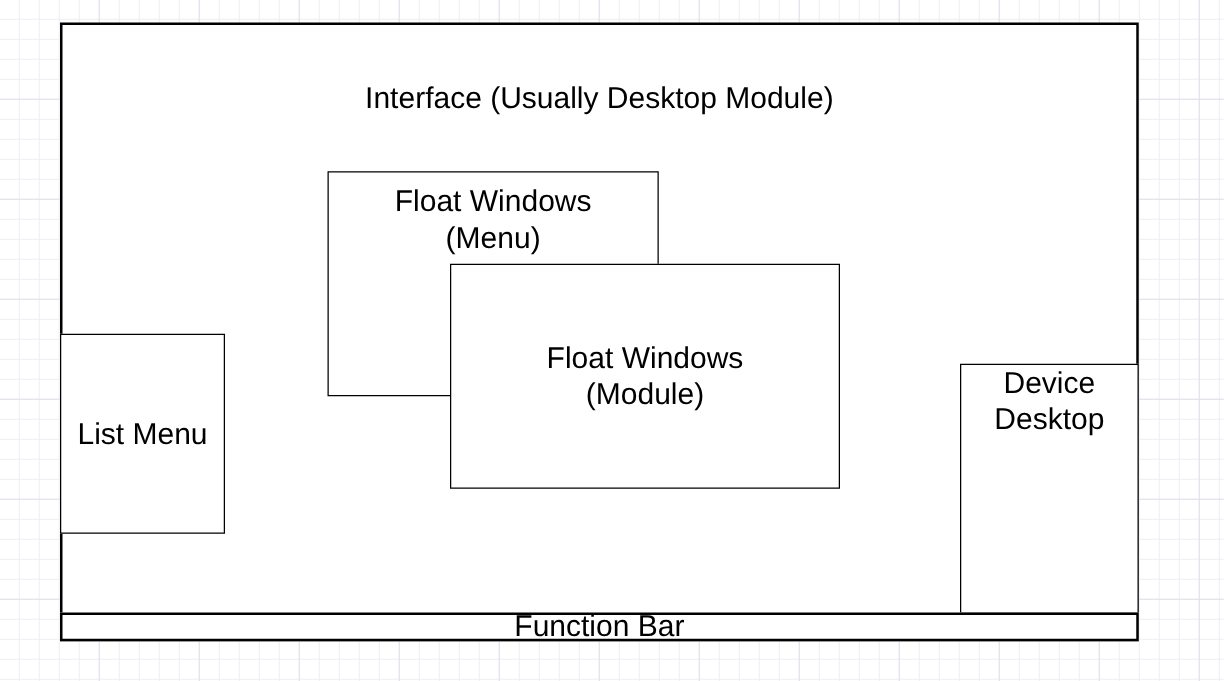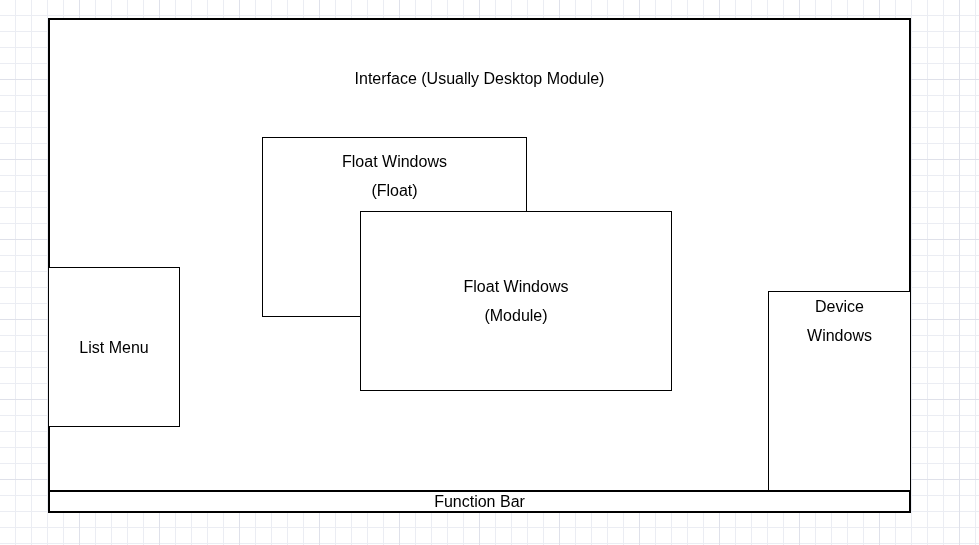--- a/index.html
+++ b/index.html
@@ -24,21 +24,21 @@
       linear-gradient(to bottom, var(--grid-major) 1px, transparent 1px),
       linear-gradient(to right, var(--grid-minor) 1px, transparent 1px),
       linear-gradient(to bottom, var(--grid-minor) 1px, transparent 1px);
     background-size: 80px 80px, 80px 80px, 16px 16px, 16px 16px;
     background-position: -1px -1px;
   }
   .node {
     position: absolute;
     background: var(--fill);
     border: 1.5px solid var(--stroke);
-    font-size: 16px;
+    font-size: 24px;
     line-height: 29px;
   }
   .node .label { text-align: center; }
 
   .node-interface {
     left: 48px; top: 18px; width: 863px; height: 495px;
     border-width: 2px;
     z-index: 1;
   }
   .node-interface .label {
@@ -83,39 +83,39 @@
 
 <div class="canvas">
 
   <div class="node node-interface">
     <div class="label">Interface (Usually Desktop Module)</div>
   </div>
 
   <div class="node node-float-back">
     <div class="label">
       <div>Float Windows</div>
-      <div>(Float)</div>
+      <div>(Menu)</div>
     </div>
   </div>
 
   <div class="node node-float-front">
     <div class="label">
       <div>Float Windows</div>
       <div>(Module)</div>
     </div>
   </div>
 
   <div class="node node-list-menu">
     <div class="label">List Menu</div>
   </div>
 
   <div class="node node-device-manager">
     <div class="label">
       <div>Device</div>
-      <div>Windows</div>
+      <div>Desktop</div>
     </div>
   </div>
 
   <div class="node node-function-bar">
     <div class="label">Function Bar</div>
   </div>
 
 </div>
 
 </body></html>

